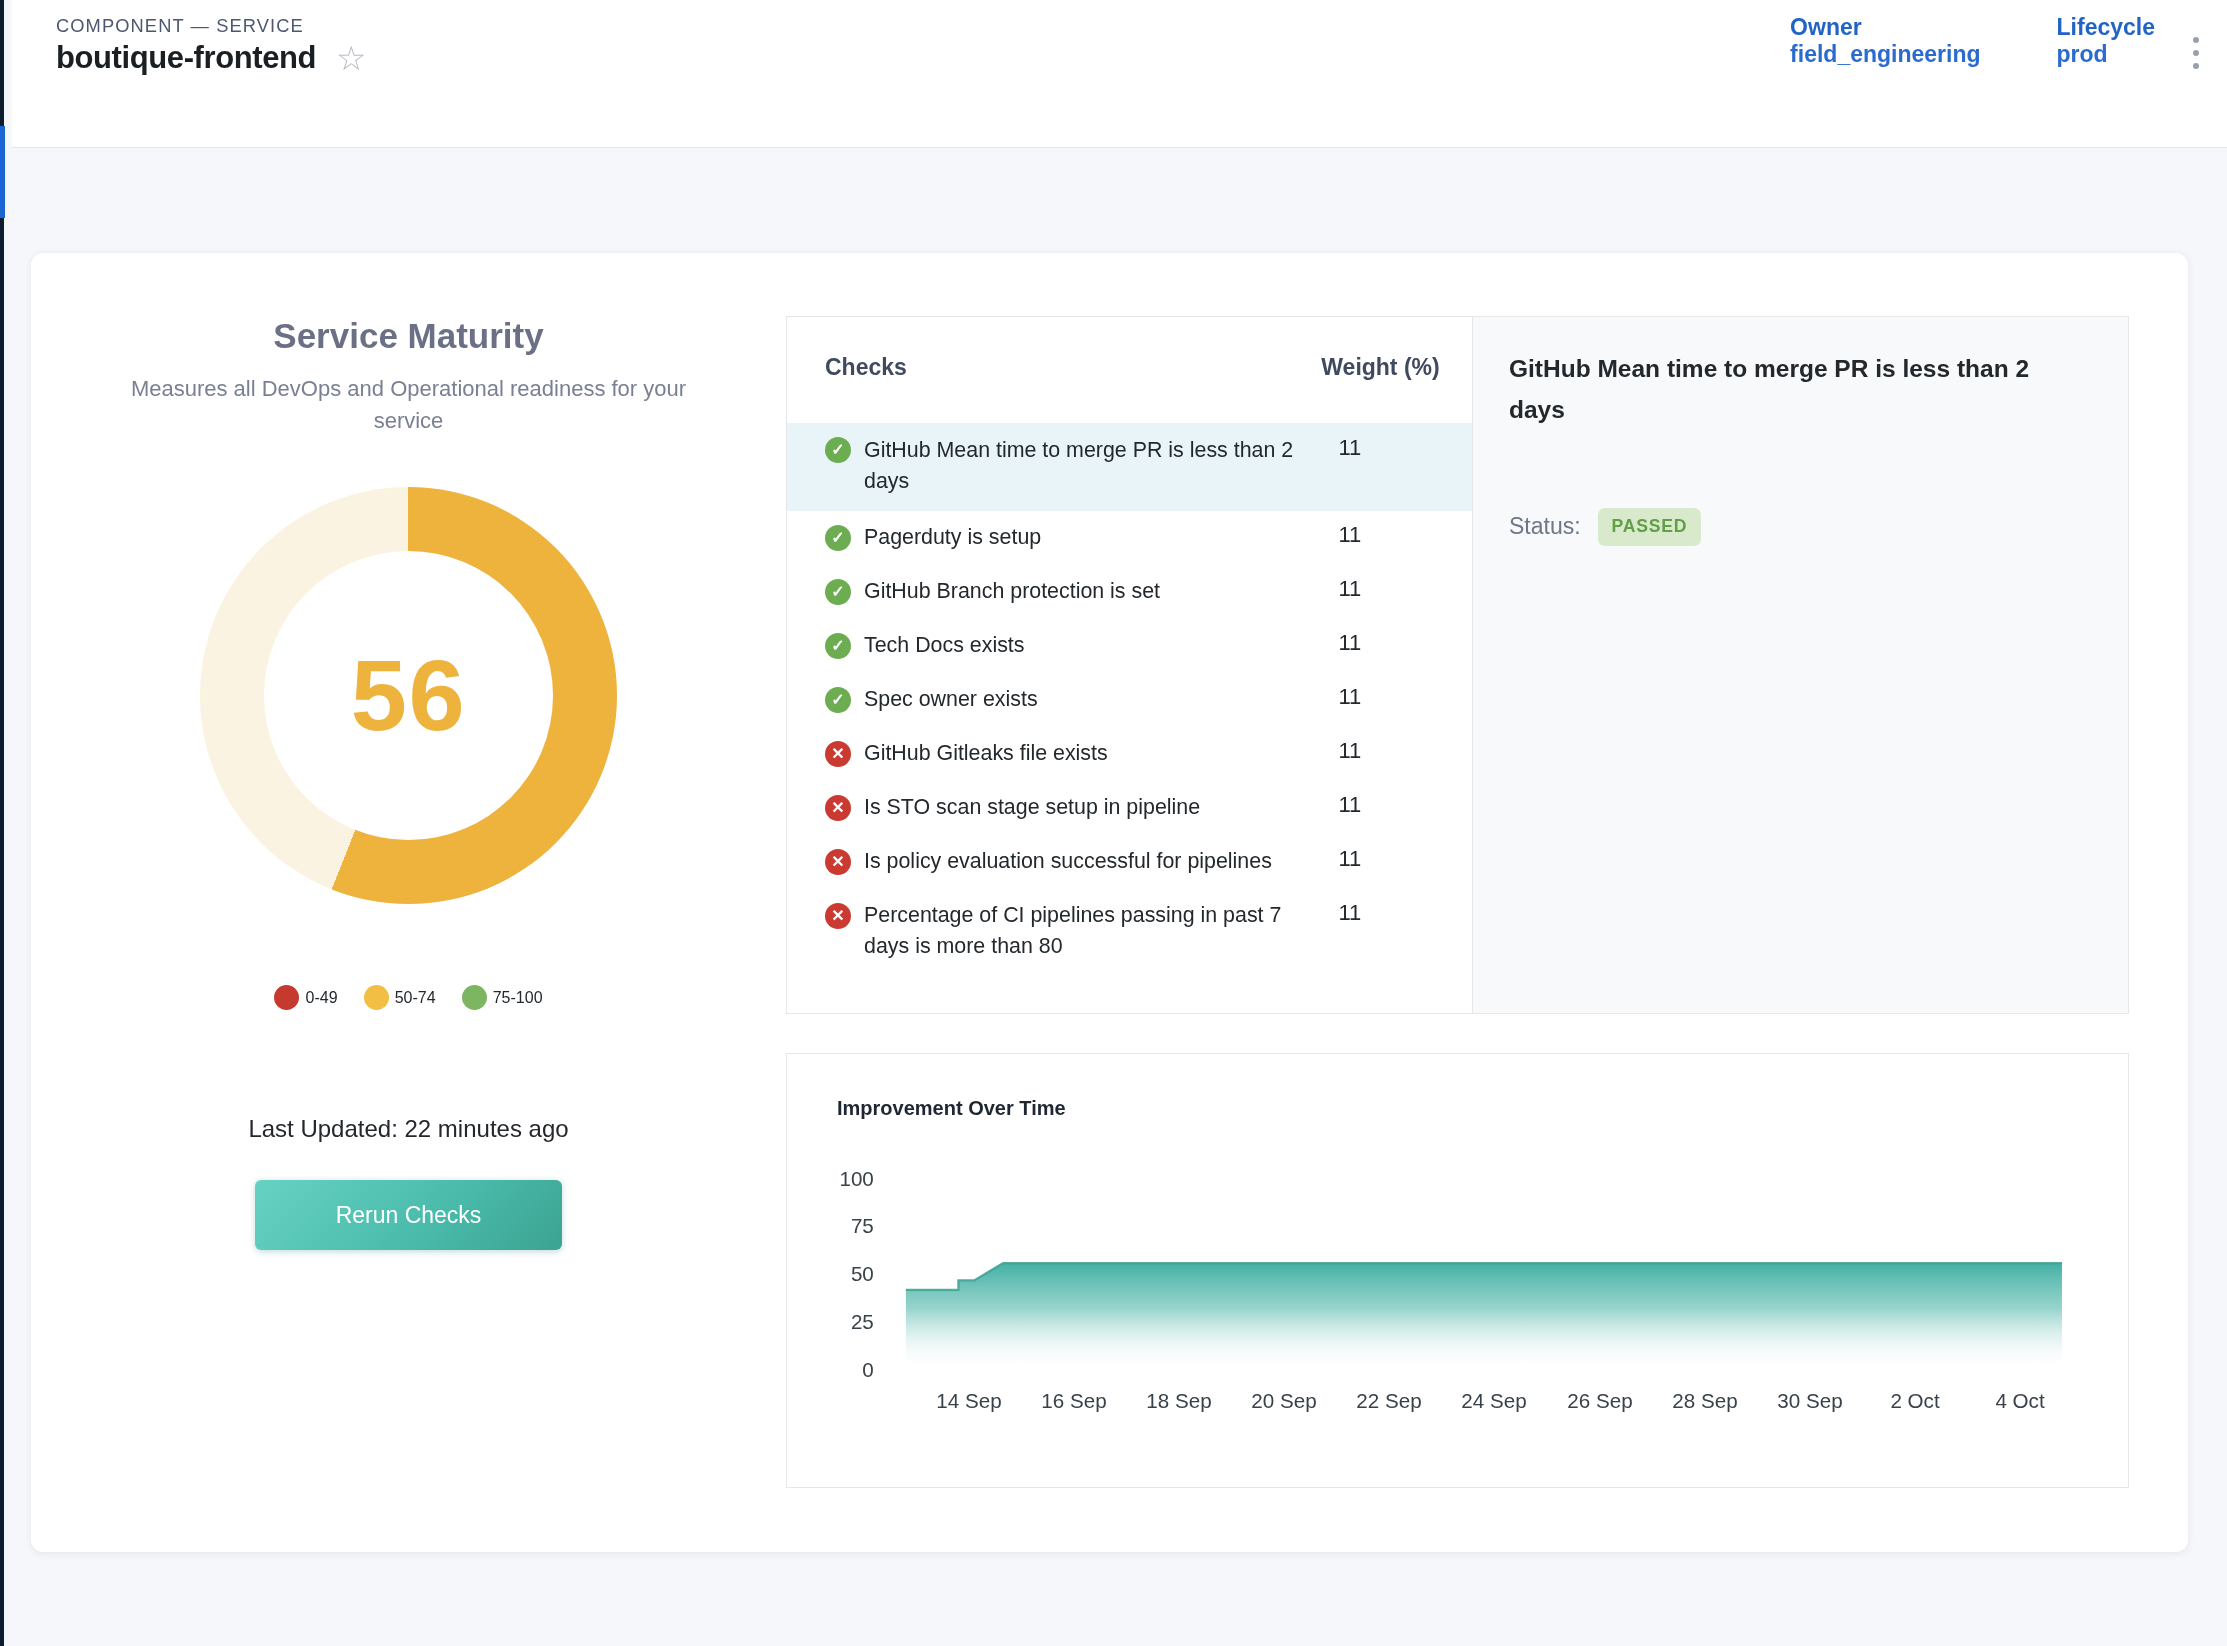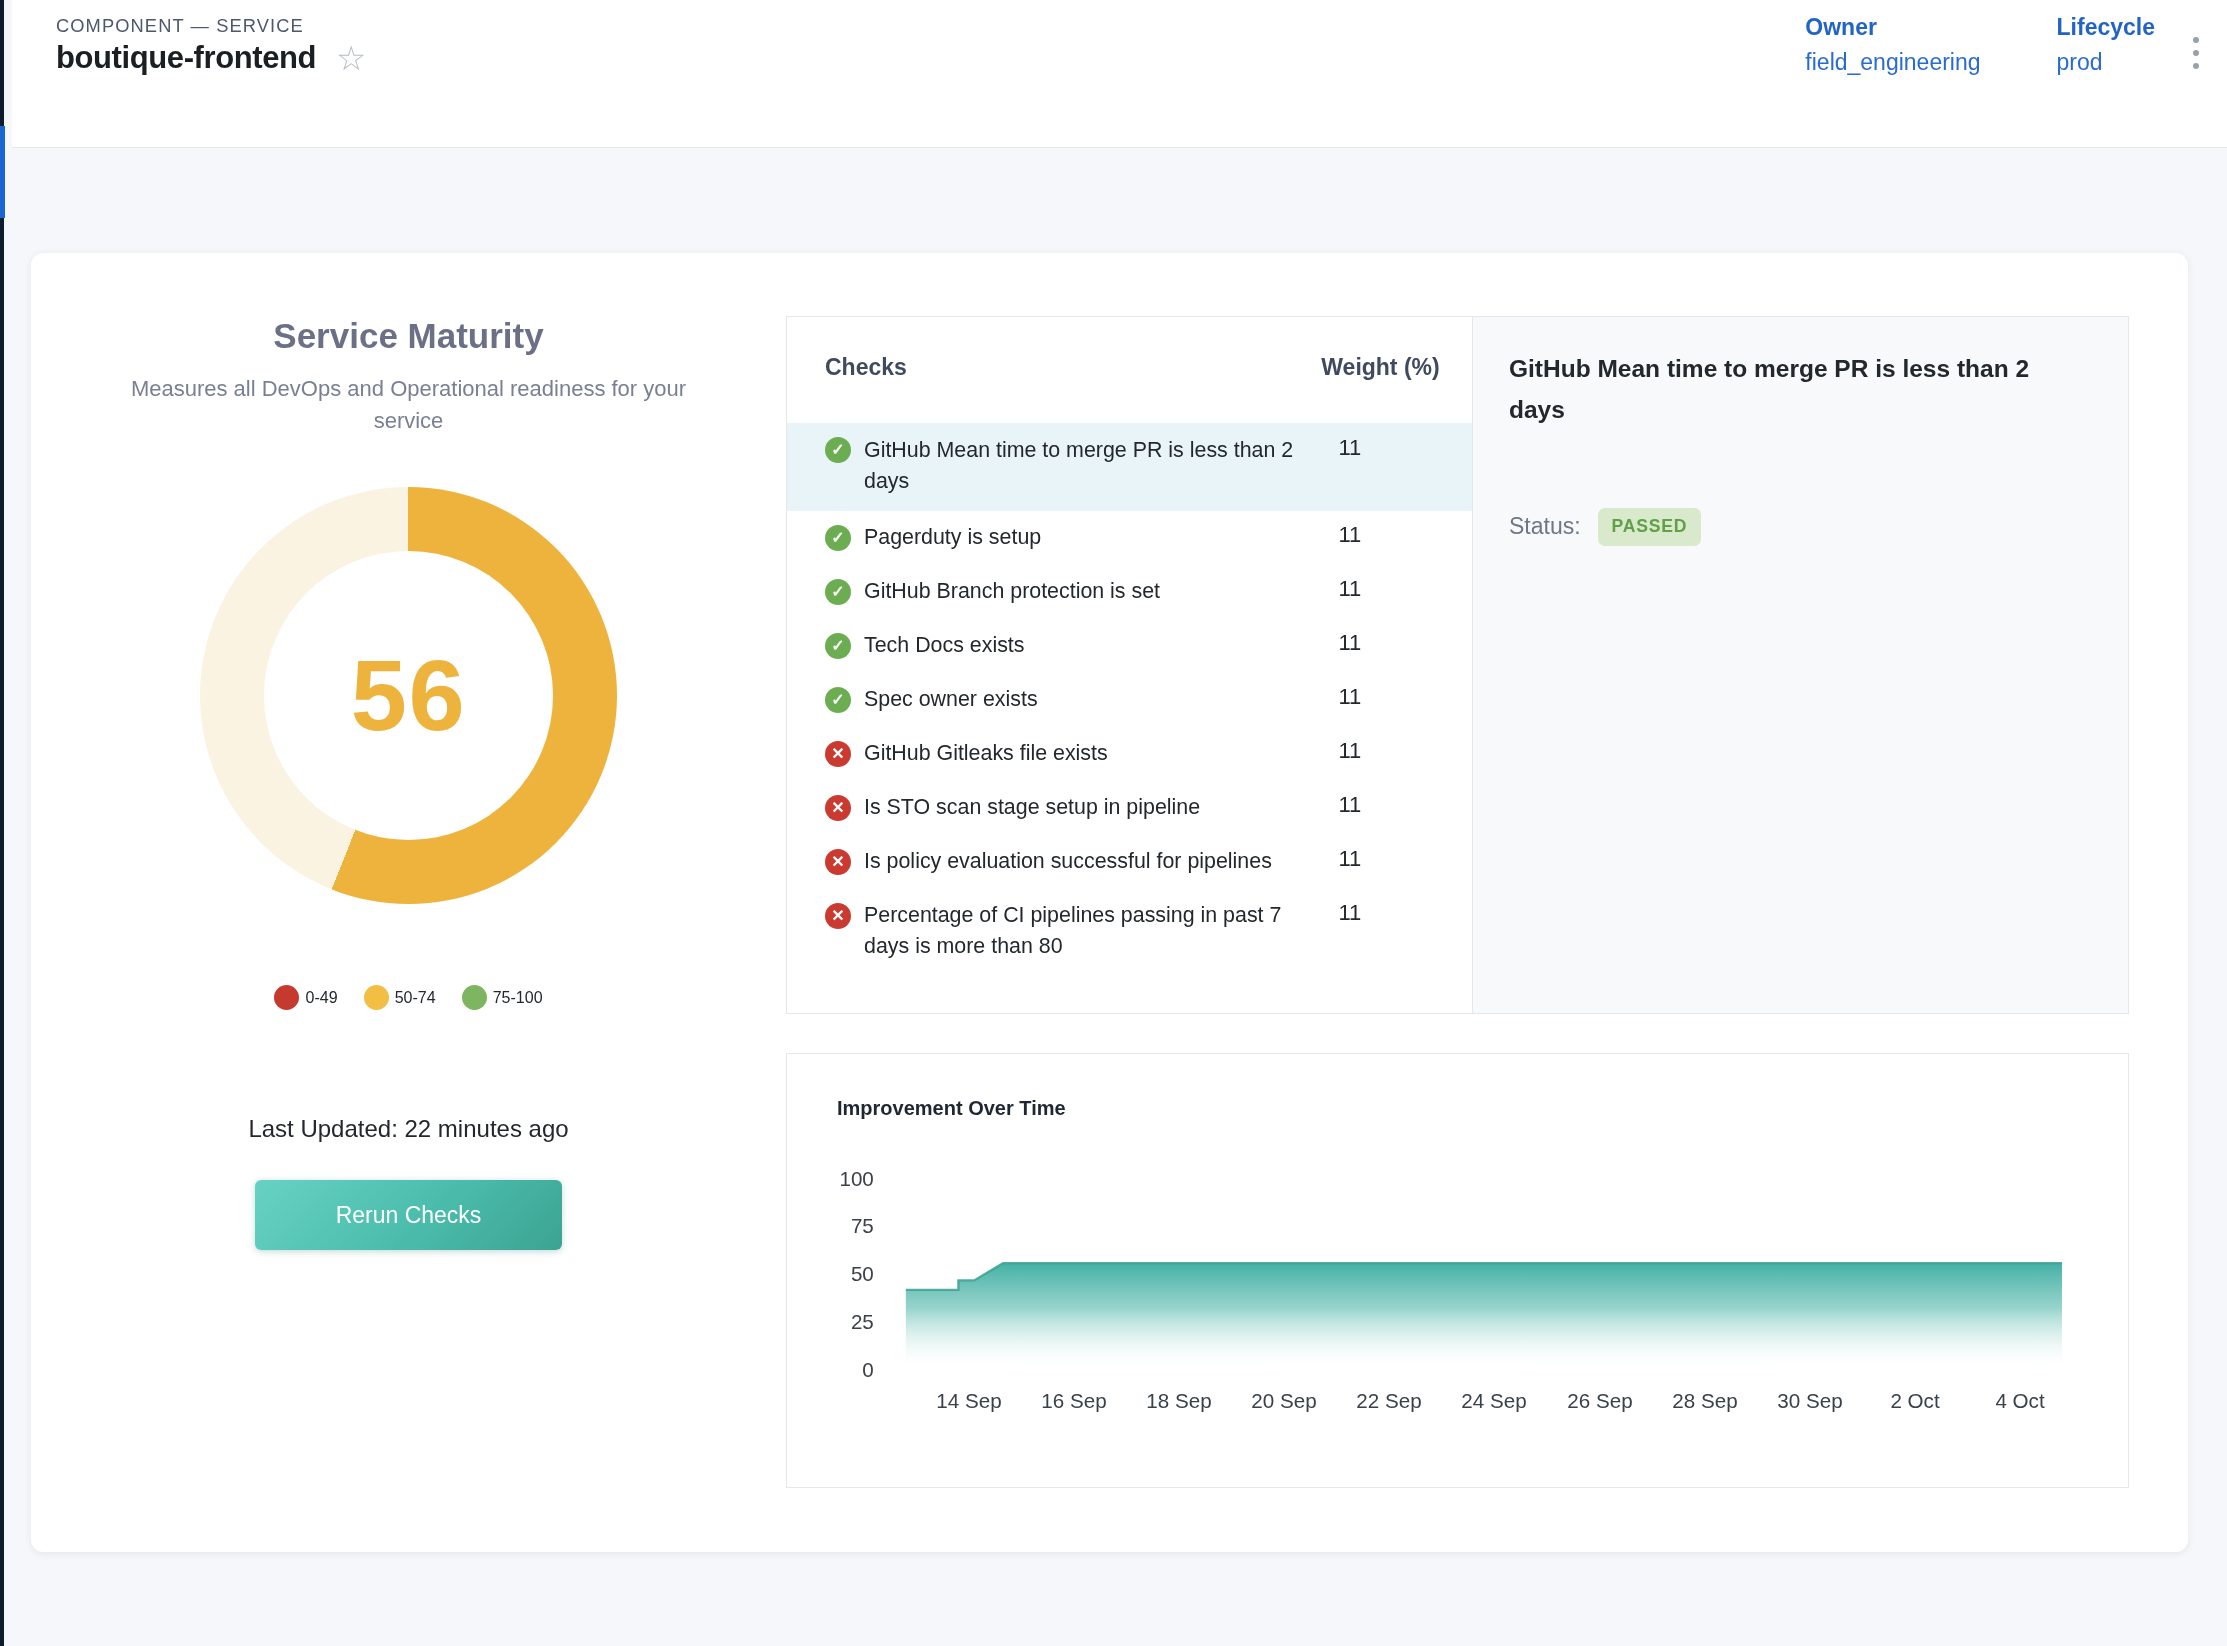--- a/index.html
+++ b/index.html
@@ -20,23 +20,23 @@
     background:#FFFFFF; border-bottom:0.8px solid #E3E6EA; z-index:10;
   }
   .breadcrumb {
     position:absolute; left:44px; top:15.3px;
     font-size:18.3px; font-weight:500; letter-spacing:1.1px; color:#4C5770;
   }
   .title-row { position:absolute; left:44px; top:40px; display:flex; align-items:center; gap:20px; }
   .page-title { font-size:31px; font-weight:700; color:#1A1F24; letter-spacing:-0.4px; }
   .star { font-size:34px; color:#B7BCC7; line-height:1; cursor:pointer; }
   .header-right { position:absolute; right:84px; top:13.8px; display:flex; gap:76px; }
-  .meta-block { display:flex; flex-direction:column; gap:8px; }
+  .meta-block { display:flex; flex-direction:column; gap:0; }
   .meta-label { font-size:23px; font-weight:700; color:#2264C6; }
-  .meta-value { font-size:23px; font-weight:400; color:#2A6BD0; }
+  .meta-value { font-size:23px; font-weight:700; color:#2A6BD0; }
   .kebab { position:absolute; right:34px; top:31px; display:flex; flex-direction:column; gap:6.9px; padding:6.1px; cursor:pointer; }
   .kebab i { width:6.1px; height:6.1px; border-radius:50%; background:#98A1AB; display:block; }
 
   
   .tab-bar {
     position:absolute; left:0; top:116px; width:2227px; height:105px;
     background:#FFFFFF; display:flex; align-items:stretch; padding-left:44px; z-index:9;
   }
   .tab {
     position:relative; display:flex; align-items:center; padding:0 29px;

